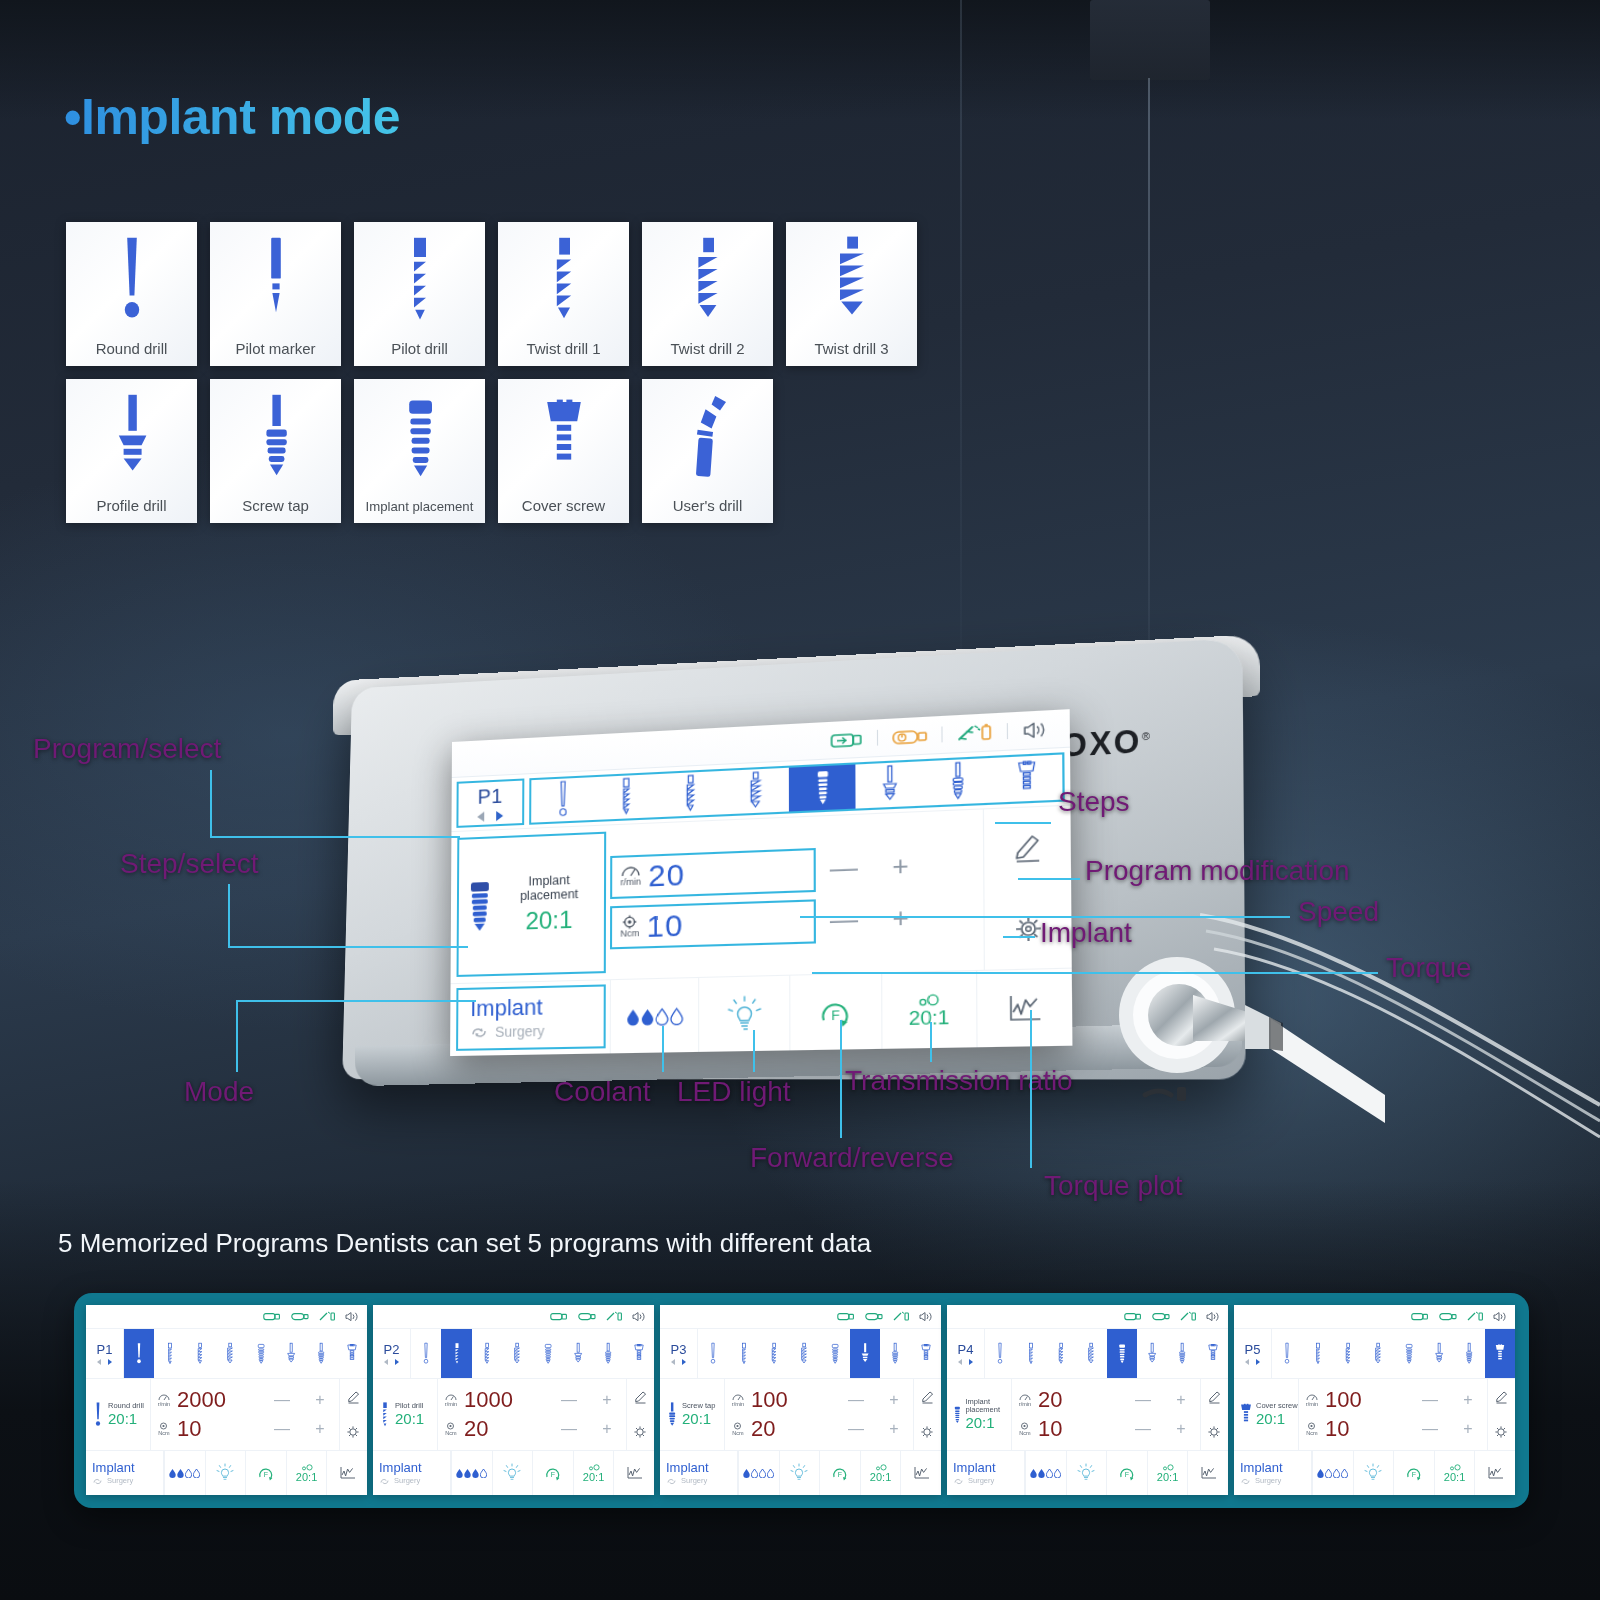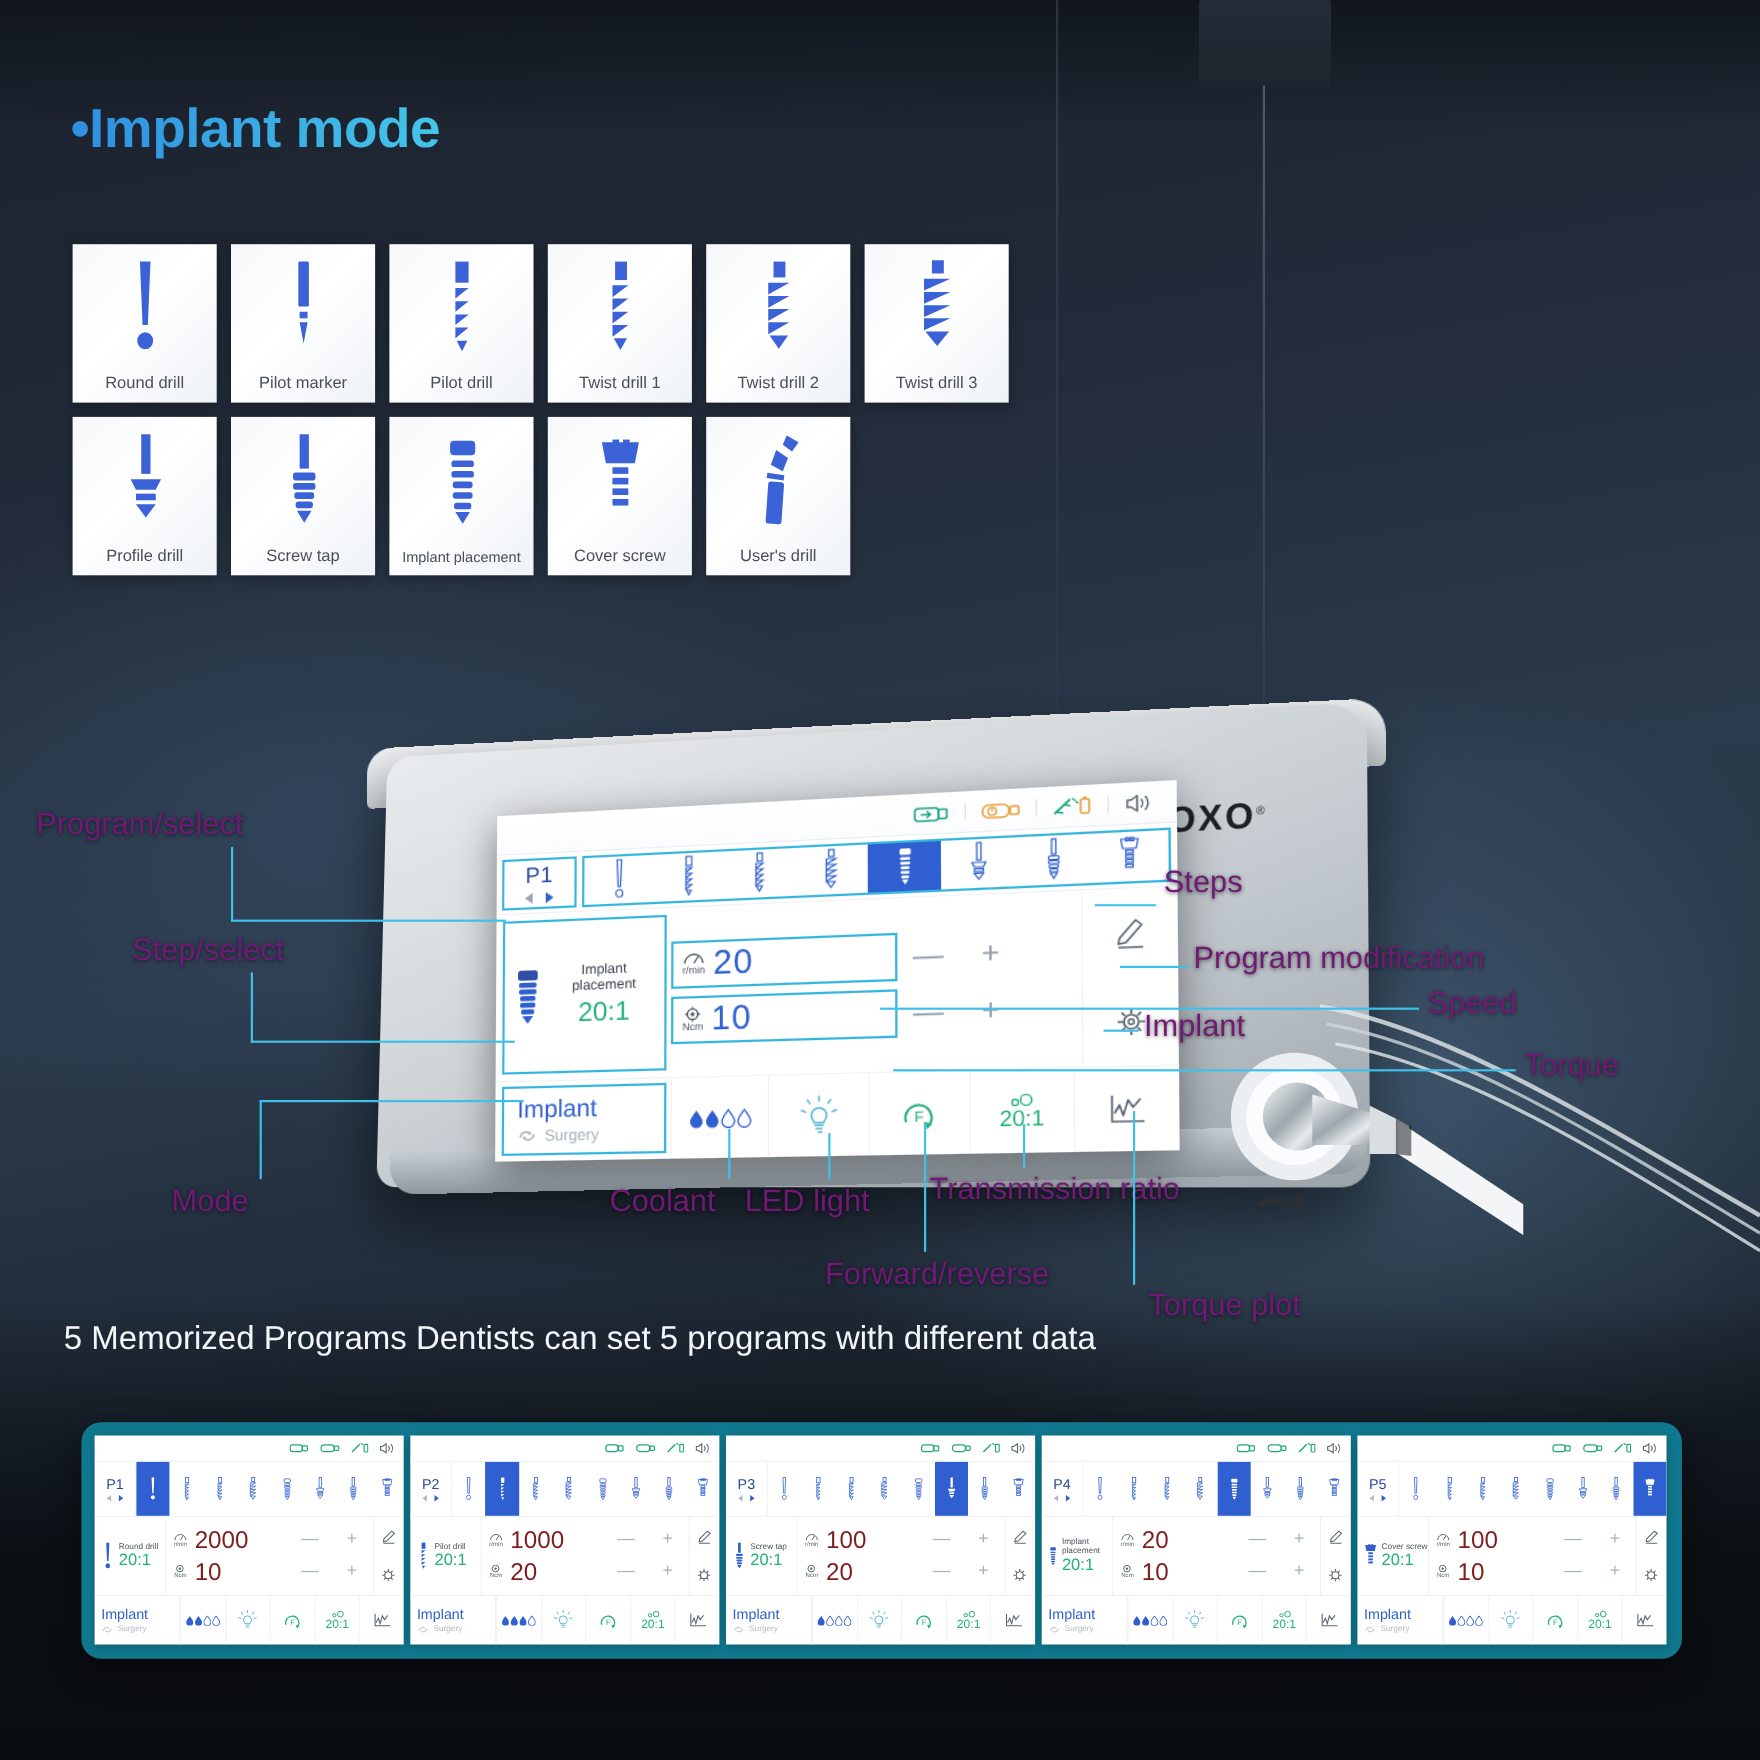--- a/index.html
+++ b/index.html
@@ -122,21 +122,21 @@
   .ratio-btn { display:flex; flex-direction:column; align-items:center; }
   .ratio-btn .rt { font-size:19px; color:#23b07a; line-height:1; }
 
   
   .lbl { position:absolute; color:#701a75; font-size:28px; white-space:nowrap;
          text-shadow:0 1px 4px rgba(0,0,0,.6); }
   .ln { position:absolute; background:#3fc0ea; }
   .lnh { height:2px; } .lnv { width:2px; }
 
   
-  .btm-title { position:absolute; left:58px; top:1200px; font-size:30px; color:#f2f6fa; }
+  .btm-title { position:absolute; left:58px; top:1228px; font-size:26px; color:#f2f6fa; }
   .frame { position:absolute; left:74px; top:1293px; width:1455px; height:215px;
            background:#10788f; border-radius:18px; box-shadow:0 10px 30px rgba(0,0,0,.45); }
   .thumbs { position:absolute; left:86px; top:1305px; display:flex; gap:6px; }
   .thumb { width:281px; height:190px; background:#fff; display:flex; flex-direction:column;
            font-size:8px; overflow:hidden; box-shadow:0 2px 8px rgba(0,0,0,.25); }
   .t-sb { height:24px; display:flex; align-items:center; justify-content:flex-end; gap:10px;
           padding-right:8px; border-bottom:1px solid #eef2f7; }
   .t-steps { display:flex; height:50px; border-bottom:1px solid #eef2f7; }
   .t-prog { width:38px; display:flex; flex-direction:column; align-items:center; justify-content:center;
             border-right:1px solid #eef2f7; }
@@ -608,21 +608,21 @@
 </div>
 
 <div class="lbl" style="left:33px;  top:733px;">Program/select</div>
 <div class="ln lnv" style="left:210px; top:770px; height:68px;"></div>
 <div class="ln lnh" style="left:210px; top:836px; width:250px;"></div>
 
 <div class="lbl" style="left:120px; top:848px;">Step/select</div>
 <div class="ln lnv" style="left:228px; top:884px; height:64px;"></div>
 <div class="ln lnh" style="left:228px; top:946px; width:240px;"></div>
 
-<div class="lbl" style="left:156px; top:1076px;">Mode</div>
+<div class="lbl" style="left:184px; top:1076px;">Mode</div>
 <div class="ln lnv" style="left:236px; top:1000px; height:72px;"></div>
 <div class="ln lnh" style="left:236px; top:1000px; width:240px;"></div>
 
 <div class="lbl" style="left:1058px; top:786px;">Steps</div>
 <div class="ln lnh" style="left:995px; top:822px; width:56px;"></div>
 
 <div class="lbl" style="left:1085px; top:855px;">Program modification</div>
 <div class="ln lnh" style="left:1018px; top:878px; width:62px;"></div>
 
 <div class="lbl" style="left:1298px; top:896px;">Speed</div>

